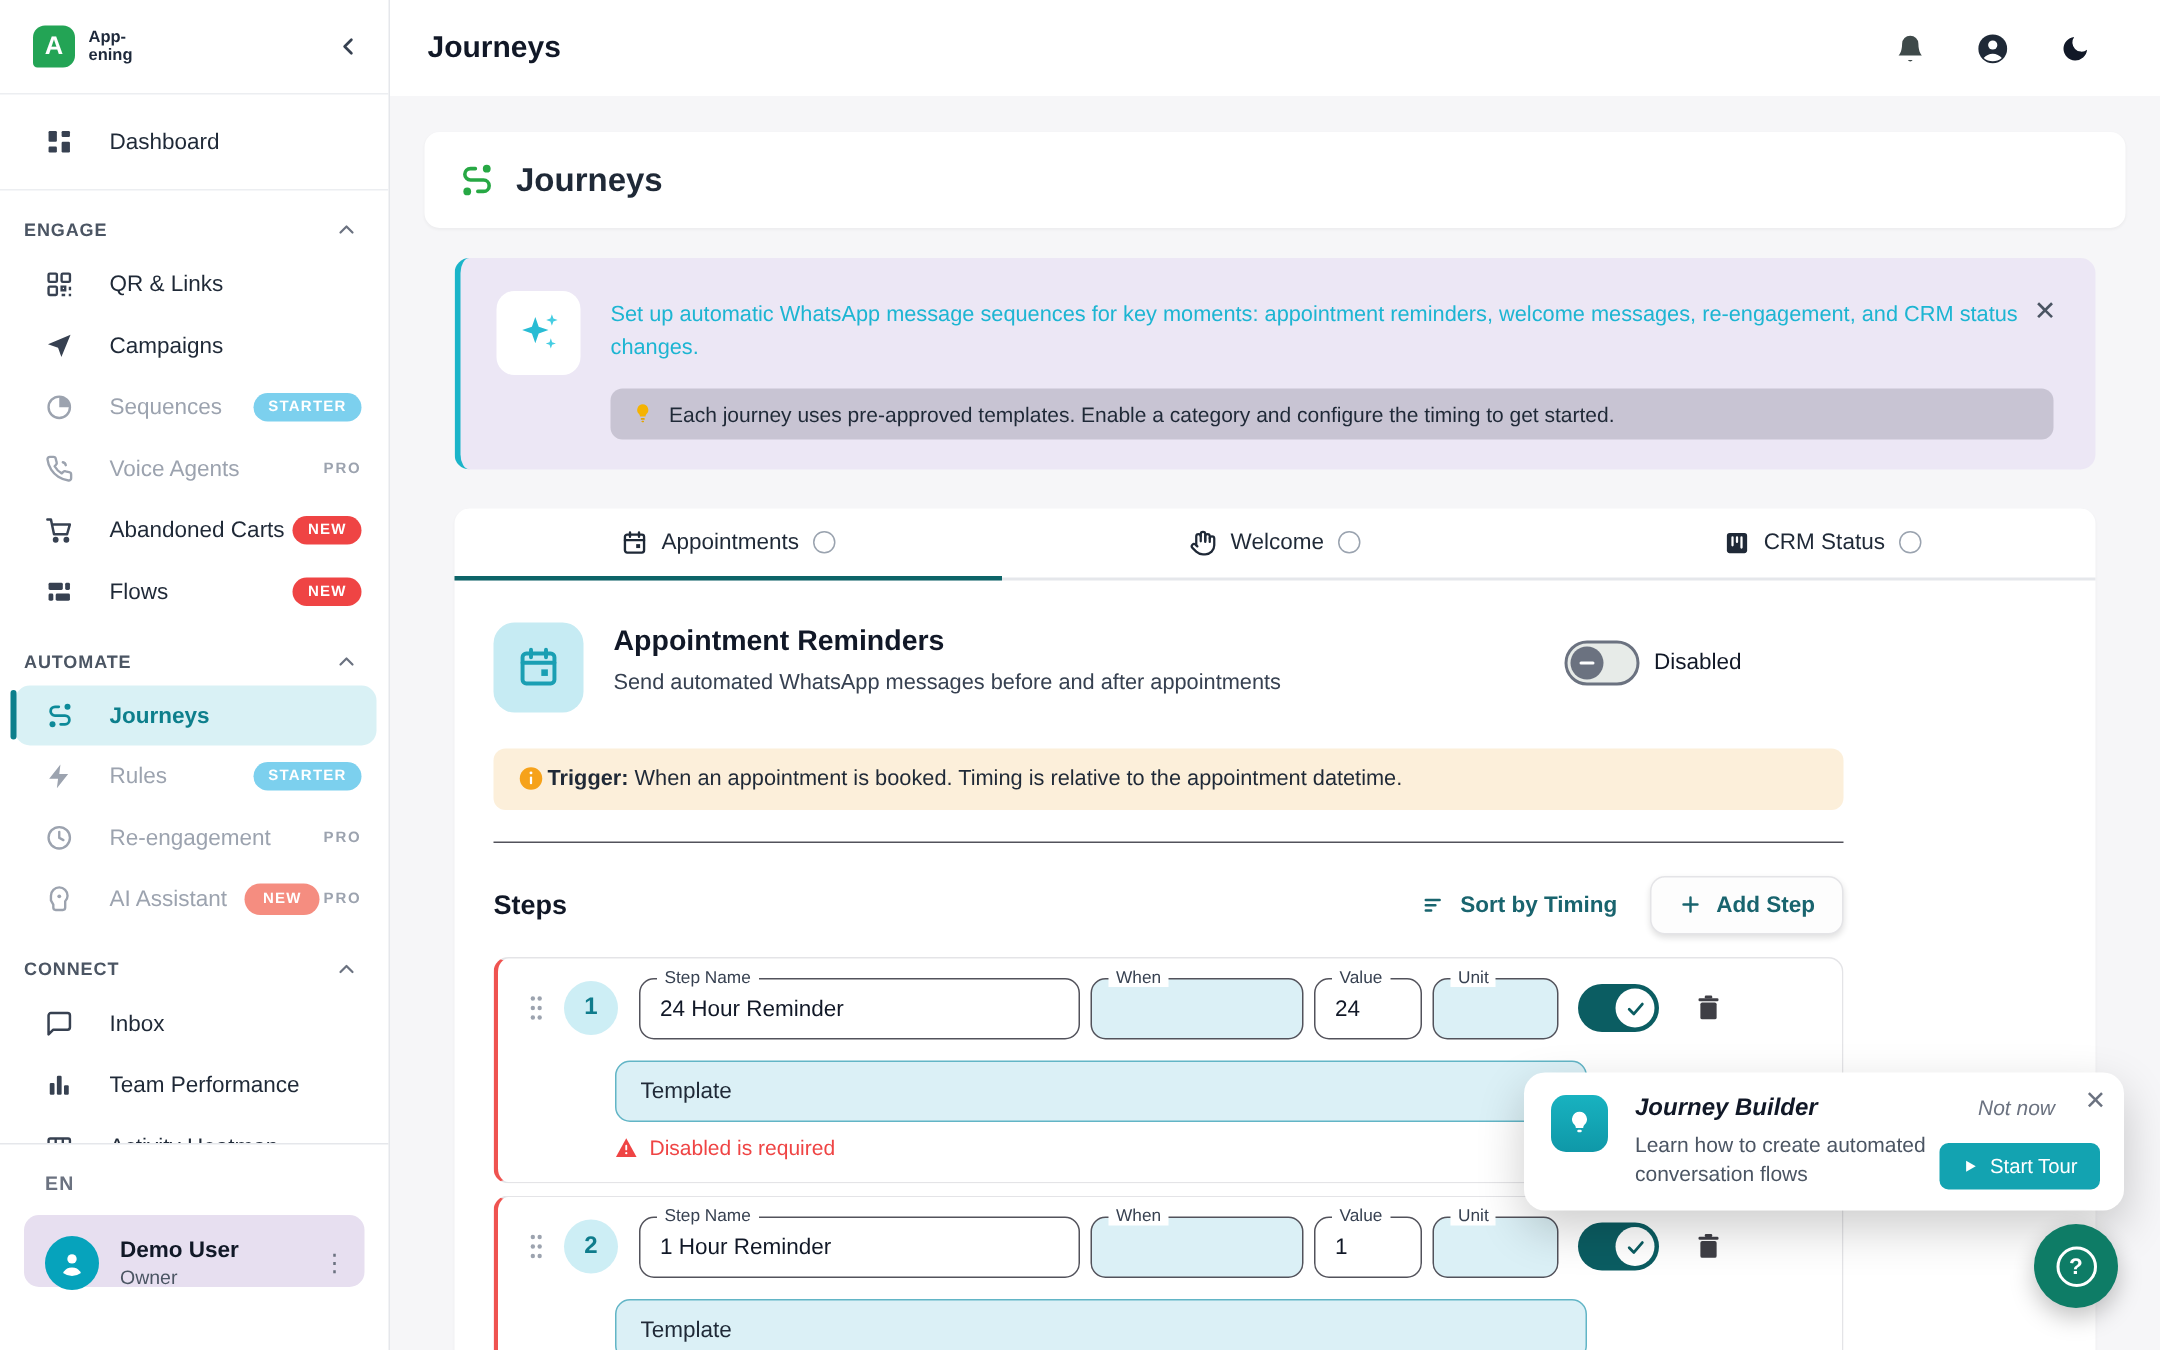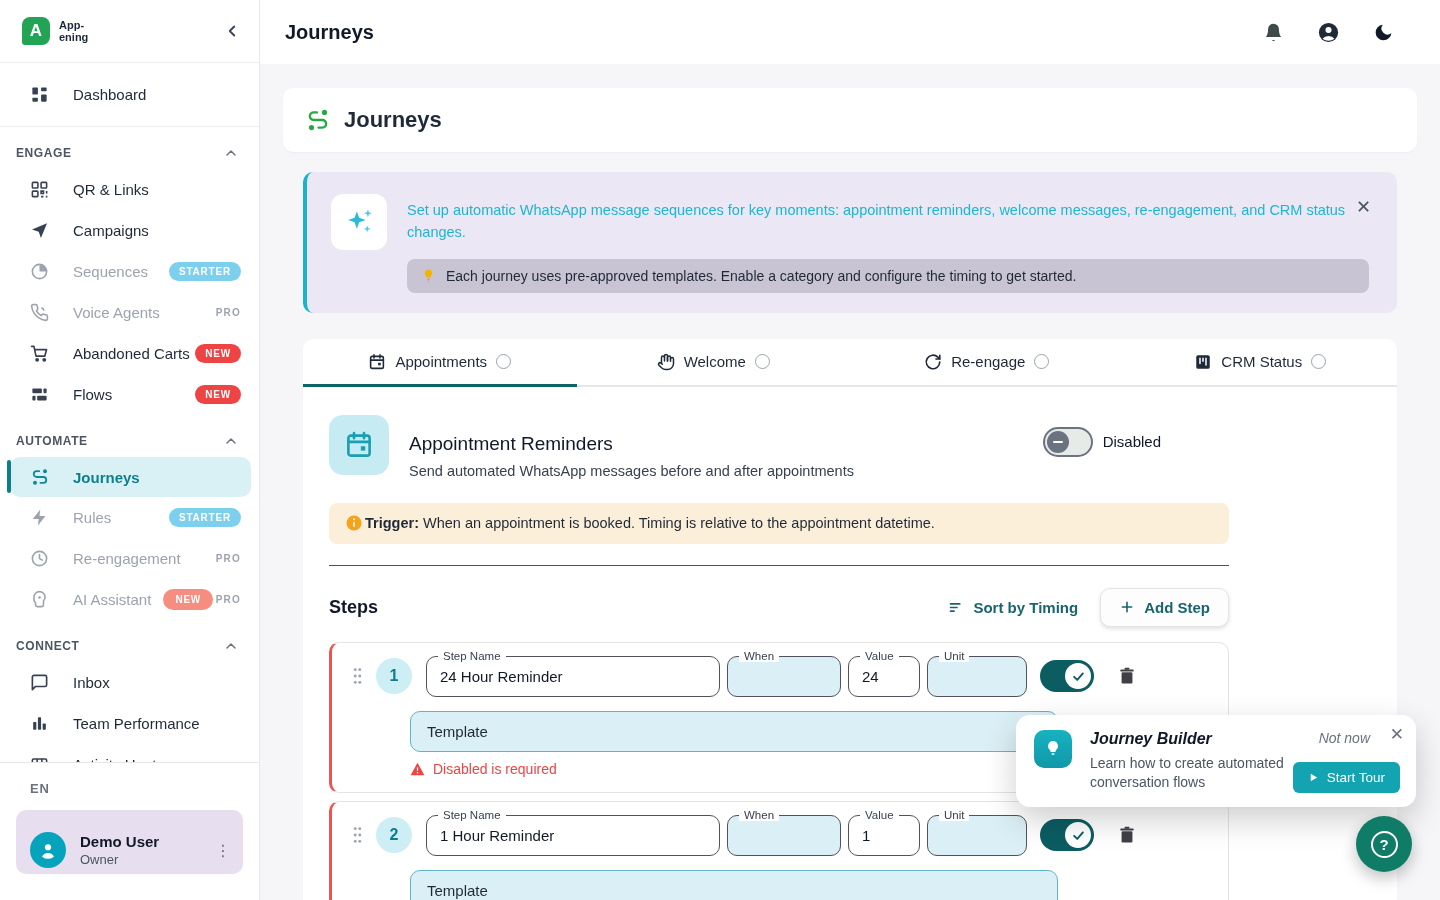--- a/index.html
+++ b/index.html
@@ -27,21 +27,21 @@
   .badge.starter { background:#7cd0ee; }
   .badge.new { background:#ef4444; }
   .badge.newsoft { background:#f58d80; margin-left:12px; padding:5px 12px; }
   .protag { margin-left:auto; font-size:10px; font-weight:bold; letter-spacing:1.2px; color:#9ca3af; }
   .nav-item.active-row { position:relative; background:#d9f1f5; border-radius:10px; margin:0 8px 0 10px;
     height:40px; padding-left:20px; color:#0d7f8c; font-weight:600; }
   .nav-item.active-row .ic { color:#0d8a99; }
   .active-bar { position:absolute; left:-3px; top:3px; width:4px; height:33px; background:#0d7f8c; border-radius:3px; }
   .side-bottom { border-top:1px solid #e5e7eb; padding:18px 16px 16px; }
   .lang { font-size:13px; font-weight:bold; letter-spacing:.8px; color:#6b7280; padding:0 14px 14px; }
-  .user-card { background:#e7dff0; border-radius:10px; height:64px; display:flex; align-items:center; padding:16px 12px 0 14px; }
+  .user-card { background:#e7dff0; border-radius:10px; height:48px; display:flex; align-items:center; padding:16px 12px 0 14px; }
   .avatar { width:36px; height:36px; border-radius:50%; background:#06a3bc; display:flex; align-items:center; justify-content:center; }
   .user-meta { margin-left:14px; }
   .user-name { font-size:15px; font-weight:bold; color:#111827; }
   .user-role { font-size:13px; color:#4b5563; margin-top:2px; }
   .kebab { margin-left:auto; color:#6b7280; font-size:16px; letter-spacing:0; cursor:pointer; }
 
   
   .main { margin-left:260px; height:900px; background:#f6f6f8; }
   .topbar { height:64px; background:#fff; display:flex; align-items:center; padding:0 46px 0 25px; }
   .topbar h1 { font-size:20px; font-weight:bold; color:#111827; }
@@ -67,21 +67,21 @@
   .tabs { display:flex; border-bottom:2px solid #e5e7eb; height:48px;text-align:right; }
   .tab { flex:1; display:flex; align-items:center; justify-content:center; gap:9px; font-size:15px;
     color:#1f2937; font-weight:500; position:relative; cursor:pointer; }
   .tab .ic { display:flex; color:#1f2937; }
   .tab.active:after { content:""; position:absolute; left:0; right:0; bottom:-2px; height:3px; background:#0d6468; }
   .tab-radio { width:15px; height:15px; border:1.5px solid #9aa3af; border-radius:50%; }
 
   .cat-row { display:flex; gap:20px; padding:28px 26px 0; align-items:flex-start; }
   .cat-icon { width:60px; height:60px; background:#c6ebf3; border-radius:14px; flex:none;
     display:flex; align-items:center; justify-content:center; color:#1a9fb3; }
-  .cat-title { font-size:19px; font-weight:normal; color:#111827; margin-top:18px; }
+  .cat-title { font-size:19px; font-weight:bold; color:#111827; margin-top:2px; }
   .cat-desc { font-size:14.5px; color:#374151; margin-top:8px; }
   .toggle-wrap { margin-left:auto; display:flex; align-items:center; gap:10px; margin-top:12px; margin-right:210px; }
   .toggle-off { width:50px; height:30px; border:2px solid #6b7280; background:#e7ebe8; border-radius:999px;
     position:relative; cursor:pointer; flex:none; }
   .toggle-off .knob { position:absolute; left:2px; top:2px; width:22px; height:22px; background:#6b7280;
     border-radius:50%; display:flex; align-items:center; justify-content:center; }
   .toggle-off .knob i { width:10px; height:2px; background:#fff; border-radius:2px; }
   .toggle-label { font-size:15px; color:#111827; }
 
   .inner-col { width:900px; margin-left:26px; }
@@ -104,23 +104,23 @@
   .step-num { width:36px; height:36px; border-radius:50%; background:#cdeef5; color:#0f7c8c;
     font-size:16px; font-weight:600; display:flex; align-items:center; justify-content:center; flex:none; }
   .field { position:relative; height:41px; border:1px solid #52525b; border-radius:10px; background:#fff;
     display:flex; align-items:center; padding:0 13px; margin-left:14px; }
   .field.cyan { background:#dbf0f6; }
   .field label { position:absolute; top:-7px; left:11px; background:#fff; padding:0 5px;
     font-size:11.5px; color:#374151; white-space:nowrap; }
   .field input { border:none; outline:none; background:transparent; font-size:15px; color:#111827;
     width:100%; font-family:inherit; }
   .f-name { width:294px; margin-left:14px; }
-  .f-when { width:114px; margin-left:7px; }
+  .f-when { width:142px; margin-left:7px; }
   .f-value { width:72px; margin-left:7px; }
-  .f-unit { width:100px; margin-left:7px; }
+  .f-unit { width:84px; margin-left:7px; }
   .toggle-on { width:54px; height:32px; background:#0b5d62; border-radius:999px; position:relative;
     margin-left:13px; cursor:pointer; flex:none; }
   .toggle-on .knob { position:absolute; right:3px; top:3px; width:26px; height:26px; background:#fff;
     border-radius:50%; display:flex; align-items:center; justify-content:center; }
   .trash { margin-left:23px; cursor:pointer; display:flex; color:#3f3f46; }
   .template-field { margin:14px 0 0 64px; width:648px; height:41px; background:#dbf0f6;
     border:1px solid #62b5c6; border-radius:10px; display:flex; align-items:center; padding:0 16px;
     font-size:15px; color:#1f2937; cursor:pointer; }
   .step-error { margin:9px 0 0 64px; display:flex; align-items:center; gap:8px; color:#ef4444; font-size:14px; }
 
@@ -430,30 +430,20 @@
                 <path d="M14 10V4a2 2 0 0 0-4 0v2"></path>
                 <path d="M10 10.5V6a2 2 0 0 0-4 0v8"></path>
                 <path d="M18 8a2 2 0 1 1 4 0v6a8 8 0 0 1-8 8h-2c-2.8 0-4.5-.9-6-2.3l-3.6-3.6a2 2 0 0 1 2.8-2.8L7 15"></path>
               </svg>
             </span>
           <span>Welcome</span>
           <span class="tab-radio"></span>
         </div>
         <div class="tab">
           <span class="ic">
-              <svg width="18" height="18" viewBox="0 0 24 24" fill="none" stroke="#1f2937" stroke-width="2.2" stroke-linecap="round" stroke-linejoin="round">
-                <path d="M21 12a9 9 0 1 1-2.6-6.4L21 8"></path>
-                <polyline points="21 3 21 8 16 8"></polyline>
-              </svg>
-            </span>
-          <span>Re-engage</span>
-          <span class="tab-radio"></span>
-        </div>
-        <div class="tab">
-          <span class="ic">
               <svg width="18" height="18" viewBox="0 0 24 24">
                 <rect x="3" y="3" width="18" height="18" rx="2.5" fill="#1f2937"></rect>
                 <path d="M8 7v7M12 7v4M16 7v9" stroke="#fff" stroke-width="2" stroke-linecap="round"></path>
               </svg>
             </span>
           <span>CRM Status</span>
           <span class="tab-radio"></span>
         </div>
       </div>
 

